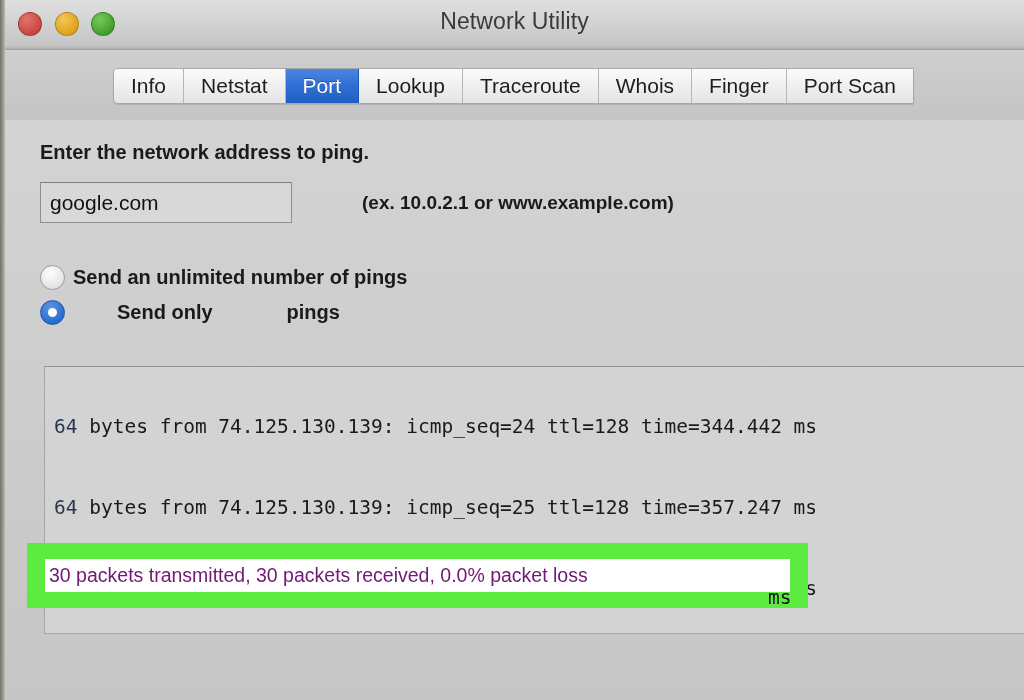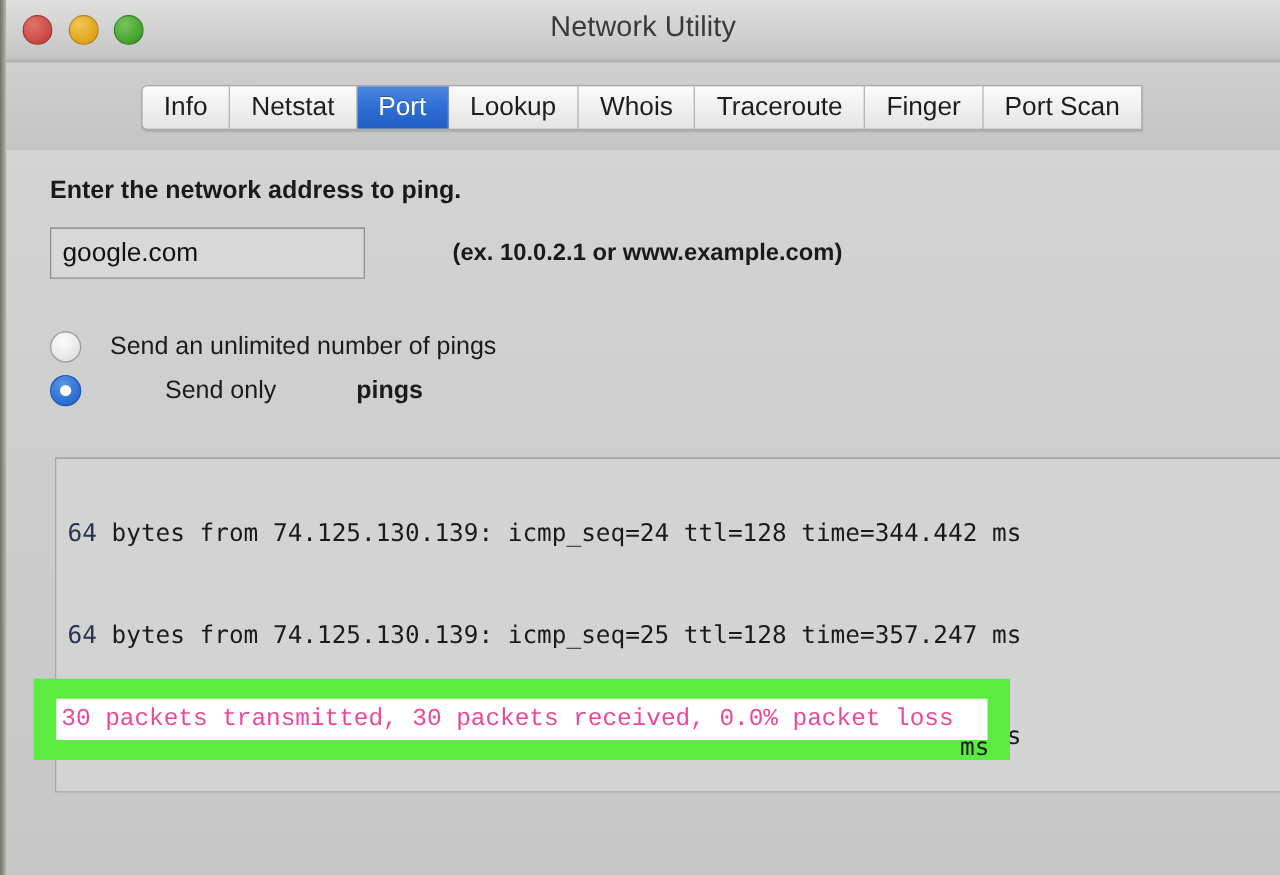--- a/index.html
+++ b/index.html
@@ -145,23 +145,23 @@
   }
   .radio.on::after {
     content: "";
     position: absolute;
     left: 7px; top: 7px;
     width: 9px; height: 9px;
     border-radius: 50%;
     background: #fdfdfd;
   }
   .radio-label {
-    margin-left: 23px;
+    margin-left: 8px;
     font-size: 20px;
-    font-weight: normal;
+    font-weight: bold;
     color: #1a1a1a;
     white-space: nowrap;
   }
 
   .count-wrap {
     position: relative;
     margin-left: 12px;
     width: 138px; height: 42px;
     flex: 0 0 auto;
   }
@@ -186,21 +186,21 @@
     font-family: "Liberation Sans", sans-serif;
   }
   .caret {
     display: inline-block;
     width: 2px; height: 22px;
     background: #111;
     vertical-align: -4px;
     margin-left: 1px;
   }
   .pings-label {
-    margin-left: 20px;
+    margin-left: 30px;
     font-size: 20px;
     font-weight: bold;
     color: #1a1a1a;
   }
 
   
   .console {
     position: absolute;
     left: 44px; top: 366px;
     width: 1000px; height: 268px;
@@ -234,24 +234,24 @@
   }
   .highlight-inner {
     position: absolute;
     left: 18px; top: 16px;
     width: 745px; height: 33px;
     background: #ffffff;
   }
   .highlight-text {
     position: absolute;
     left: 4px; top: 3px;
-    font-family: Liberation Mono, monospace;
+    font-family: Liberation Sans, sans-serif;
     font-size: 19.5px;
     line-height: 27px;
-    color: #ec4899;
+    color: #701a75;
     white-space: pre;
   }
   .trailing-ms {
     position: absolute;
     left: 768px; top: 586px;
     font-family: "DejaVu Sans Mono", monospace;
     font-size: 19.5px;
     color: #1a1a1a;
     z-index: 6;
   }
@@ -269,22 +269,22 @@
     <div class="traffic zoom"></div>
     <div class="window-title">Network Utility</div>
   </div>
 
   <div class="tabstrip-bg"></div>
   <div class="tabs">
     <div class="tab">Info</div>
     <div class="tab">Netstat</div>
     <div class="tab active">Port</div>
     <div class="tab">Lookup</div>
+    <div class="tab">Traceroute</div>
     <div class="tab">Whois</div>
-    <div class="tab">Traceroute</div>
     <div class="tab">Finger</div>
     <div class="tab">Port Scan</div>
   </div>
 
   <div class="form-label">Enter the network address to ping.</div>
 
   <div class="addr-field" placeholder="ex. 10.0.2.1 or www.example.com">google.com</div>
 
   <div class="addr-hint">(ex. 10.0.2.1 or www.example.com)</div>
 

